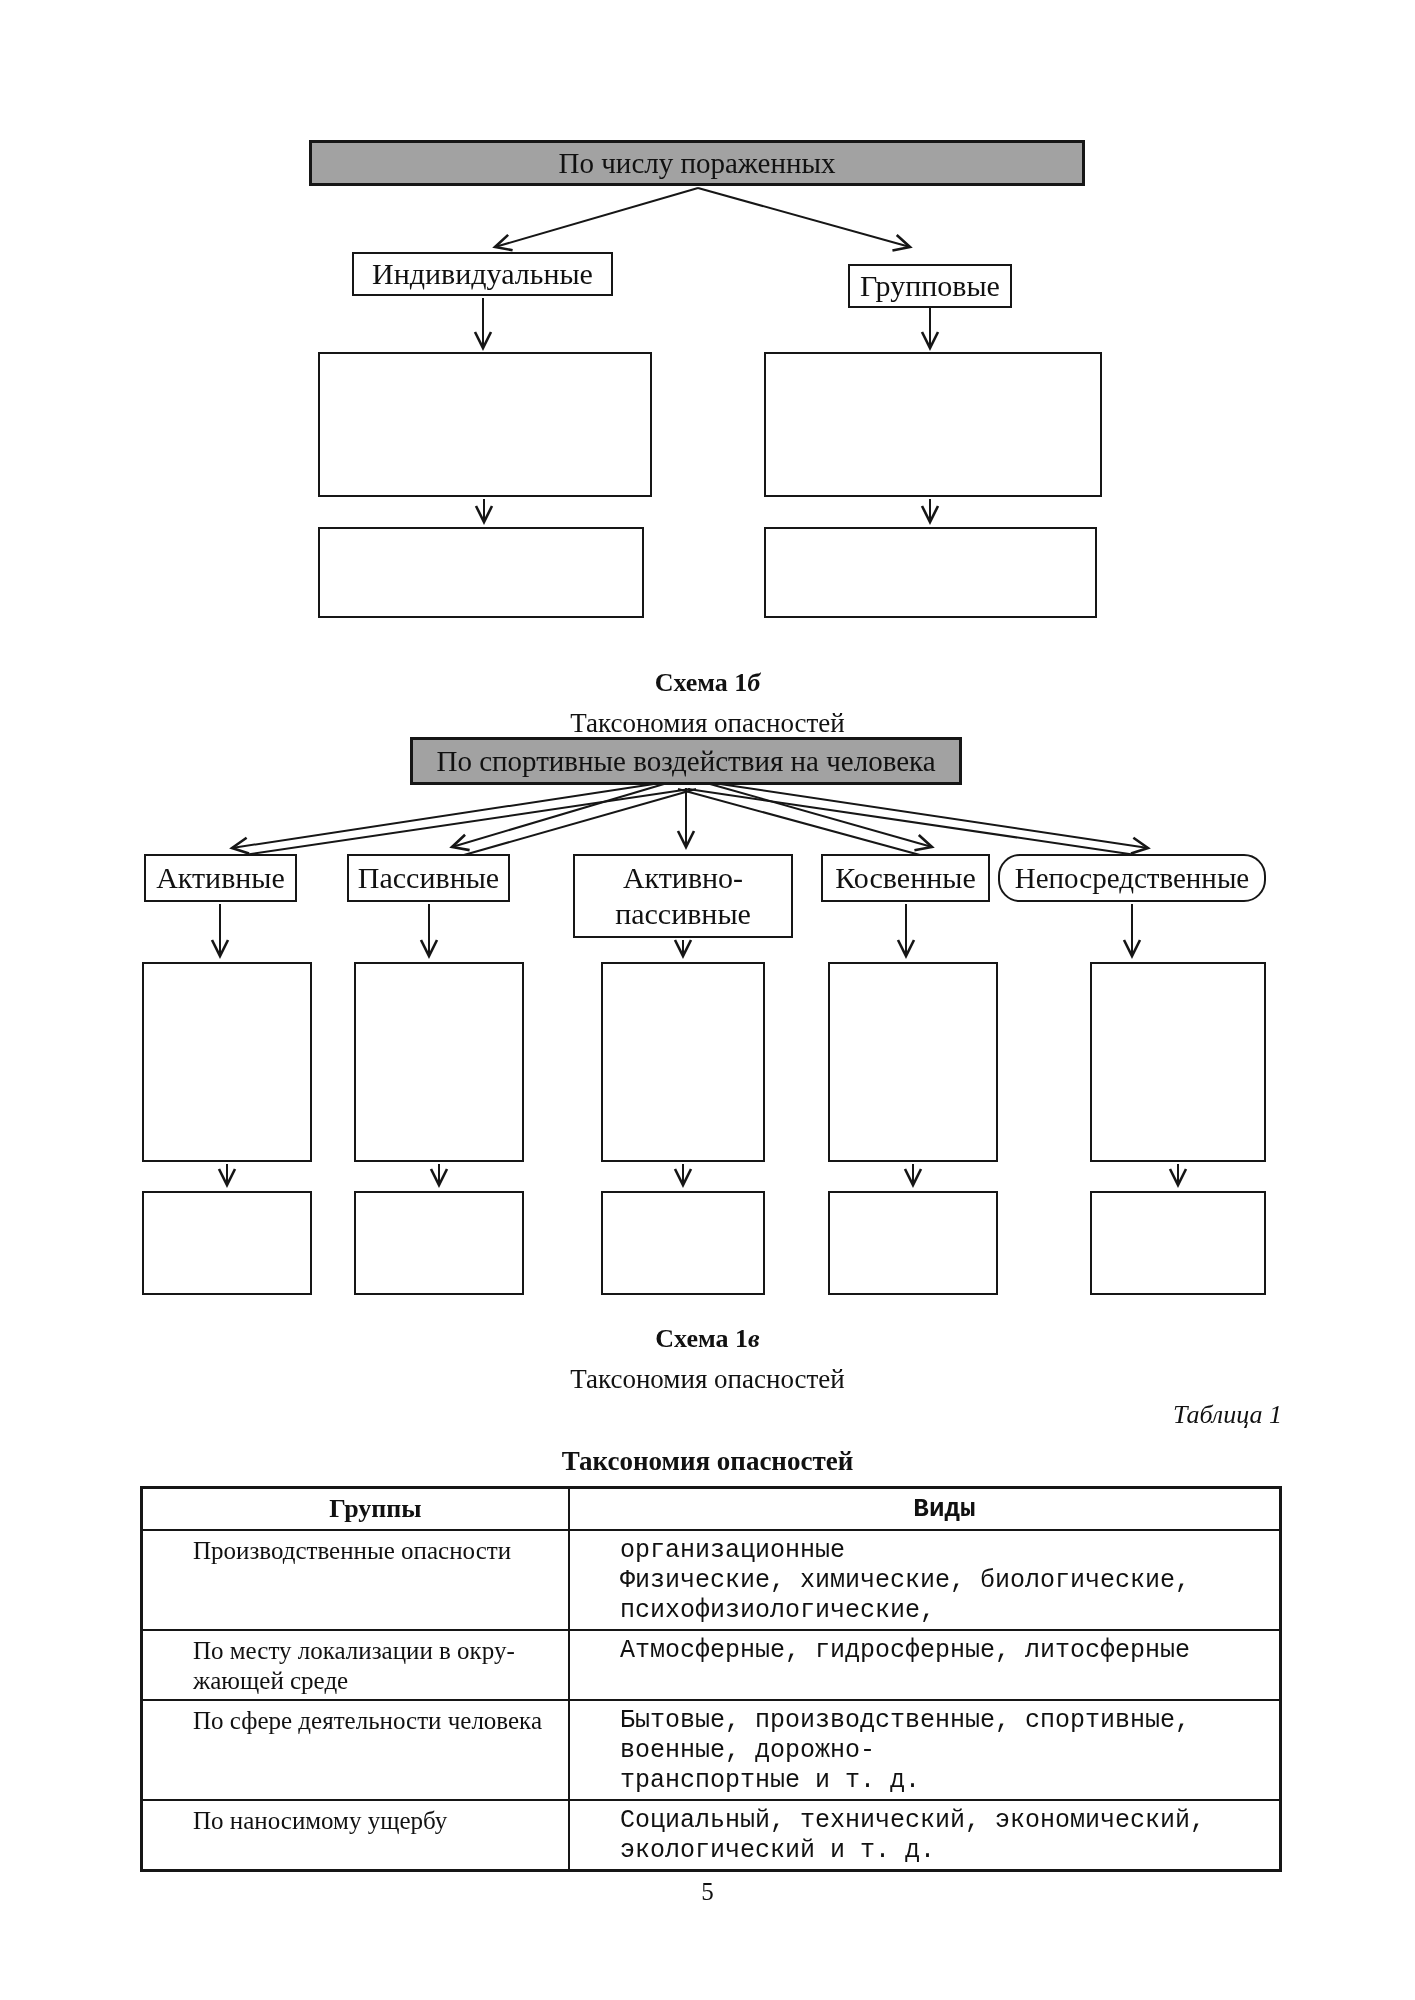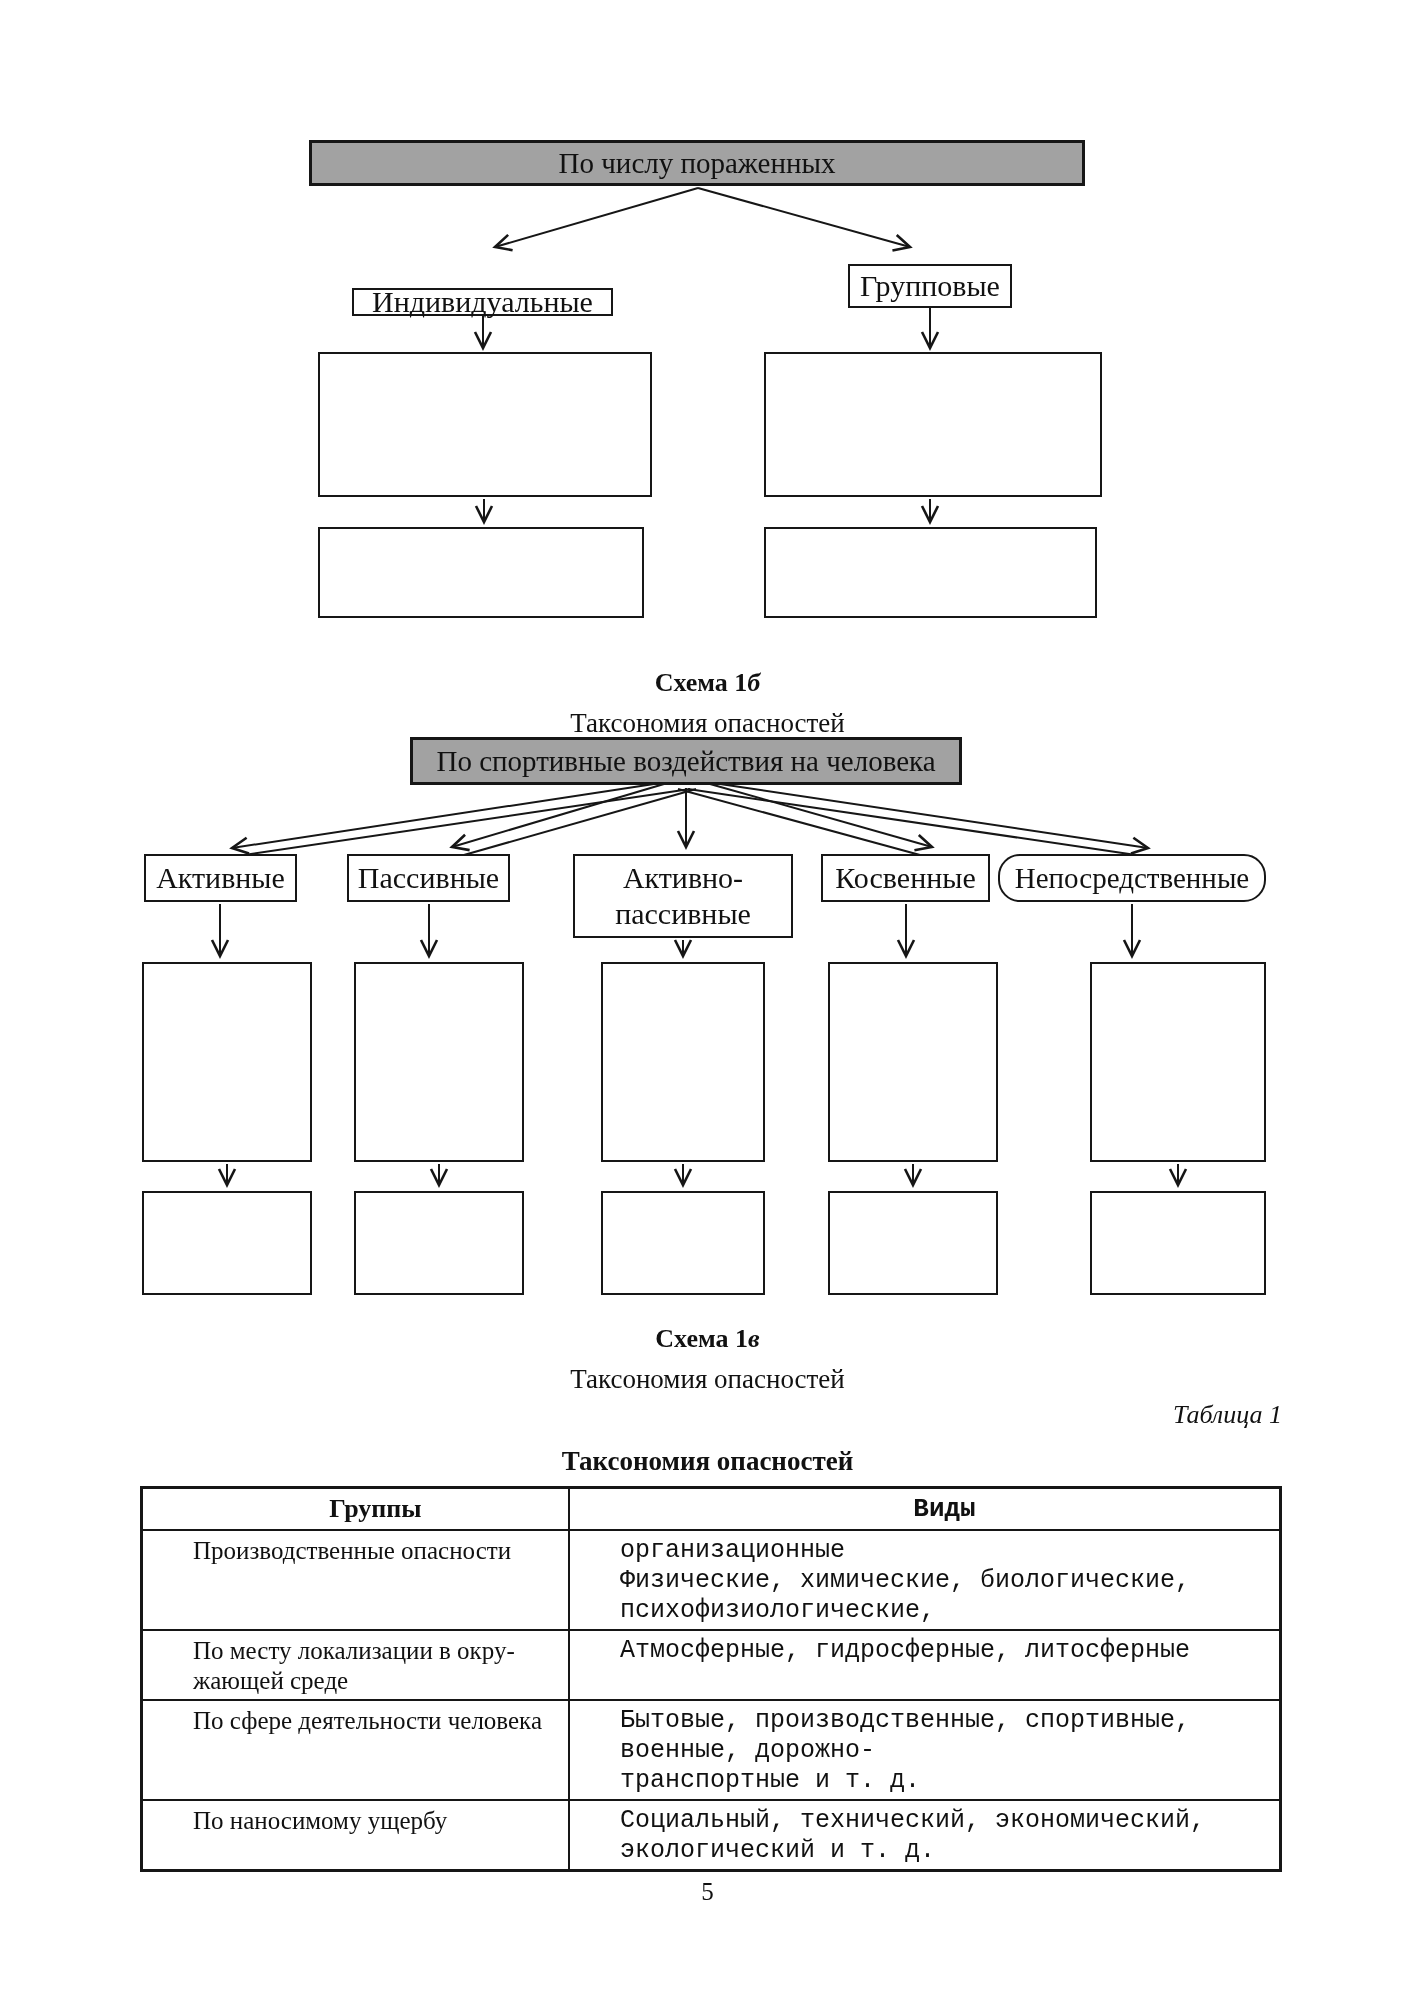--- a/index.html
+++ b/index.html
@@ -29,21 +29,21 @@
     white-space:pre-line;
   }
   .gray{
     background:var(--color-header-fill);
     border-width:3px;
     font-size:29px;
   }
 
   
   .d1-header{left:309px;top:140px;width:776px;height:46px;}
-  .d1-n0{left:352px;top:252px;width:261px;height:28px;margin-top:36px;}
+  .d1-n0{left:352px;top:252px;width:261px;height:44px;}
   .d1-n1{left:848px;top:264px;width:164px;height:44px;}
   .d1-big0{left:318px;top:352px;width:334px;height:145px;}
   .d1-big1{left:764px;top:352px;width:338px;height:145px;}
   .d1-small0{left:318px;top:527px;width:326px;height:91px;}
   .d1-small1{left:764px;top:527px;width:333px;height:91px;}
 
   
   .d2-header{left:410px;top:737px;width:552px;height:48px;}
   .d2-n0{left:144px;top:854px;width:153px;height:48px;}
   .d2-n1{left:347px;top:854px;width:163px;height:48px;}

